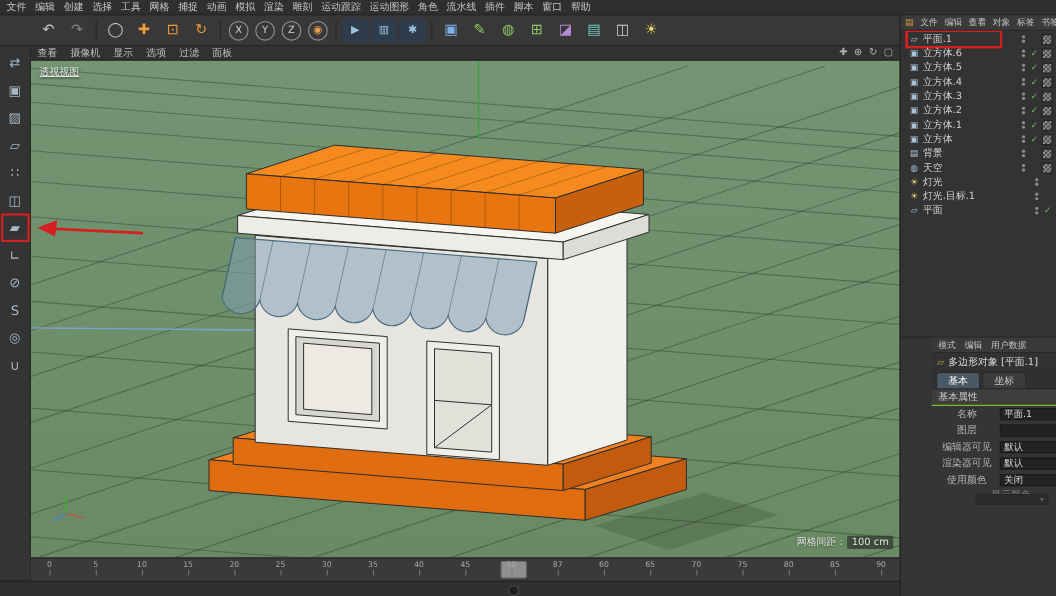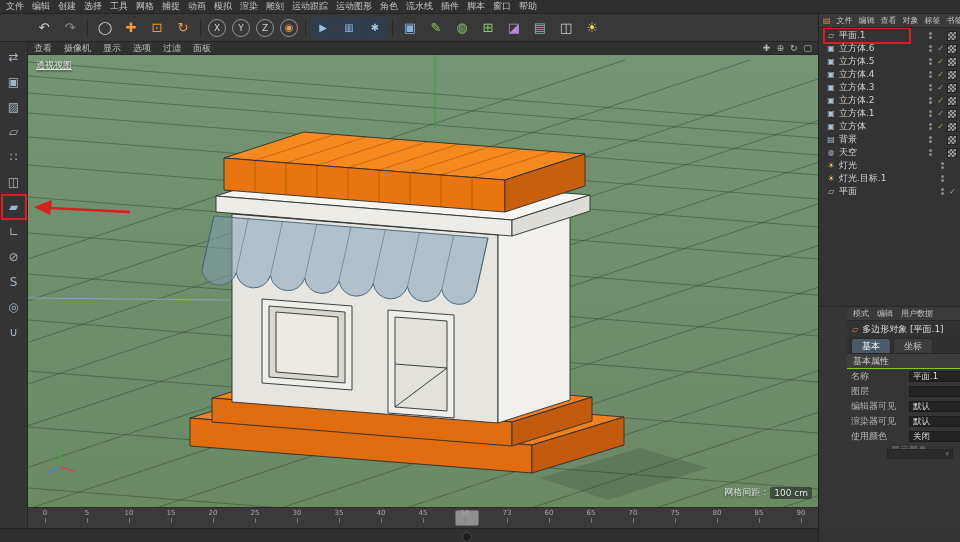--- a/index.html
+++ b/index.html
@@ -105,21 +105,21 @@
   .am-title-icon{color:#d0a050;font-size:8px;}
   .am-tabs{height:16px;display:flex;align-items:flex-end;gap:2px;padding:0 4px;background:#303030;
            border-bottom:1px solid #262626;}
   .am-tab{height:14px;display:flex;align-items:center;padding:0 10px;font-size:9px;color:#c4c4c4;
           background:#3c3c3c;border:1px solid #2a2a2a;border-bottom:none;border-radius:3px 3px 0 0;}
   .am-tab.active{background:#4b5866;color:#fff;}
   .am-section{height:14px;display:flex;align-items:center;padding:0 6px;font-size:9px;
               color:#cccccc;background:#3e3e3e;border-bottom:1px solid #84cc16;}
   .am-row{height:15px;display:flex;align-items:center;font-size:9px;color:#b5b5b5;
           padding-left:4px;}
-  .am-label{width:56px;text-align:left;margin-right:2px;white-space:nowrap;overflow:hidden;}
+  .am-label{width:56px;text-align:center;margin-right:2px;white-space:nowrap;overflow:hidden;}
   .field{width:66px;height:11px;background:#232323;border:1px solid #1b1b1b;color:#dcdcdc;
          display:flex;align-items:center;padding:0 3px;box-sizing:border-box;font-size:8.5px;}
   .field .arrow{margin-left:auto;color:#8a8a8a;font-size:7px;}
   .checkbox{width:10px;height:10px;background:#232323;border:1px solid #555;box-sizing:border-box;}
   .dim{opacity:.55;flex-direction:column;}
 
   
   .annotations{position:absolute;left:0;top:0;width:960px;height:542px;pointer-events:none;z-index:60;}
 </style>
 </head>
@@ -376,21 +376,21 @@
       </div>
         <div class="tick">
         <span class="tick-num">45</span>
         <span class="tick-line"></span>
       </div>
         <div class="tick">
         <span class="tick-num">50</span>
         <span class="tick-line"></span>
       </div>
         <div class="tick">
-        <span class="tick-num">73</span>
+        <span class="tick-num">87</span>
         <span class="tick-line"></span>
       </div>
         <div class="tick">
         <span class="tick-num">60</span>
         <span class="tick-line"></span>
       </div>
         <div class="tick">
         <span class="tick-num">65</span>
         <span class="tick-line"></span>
       </div>

